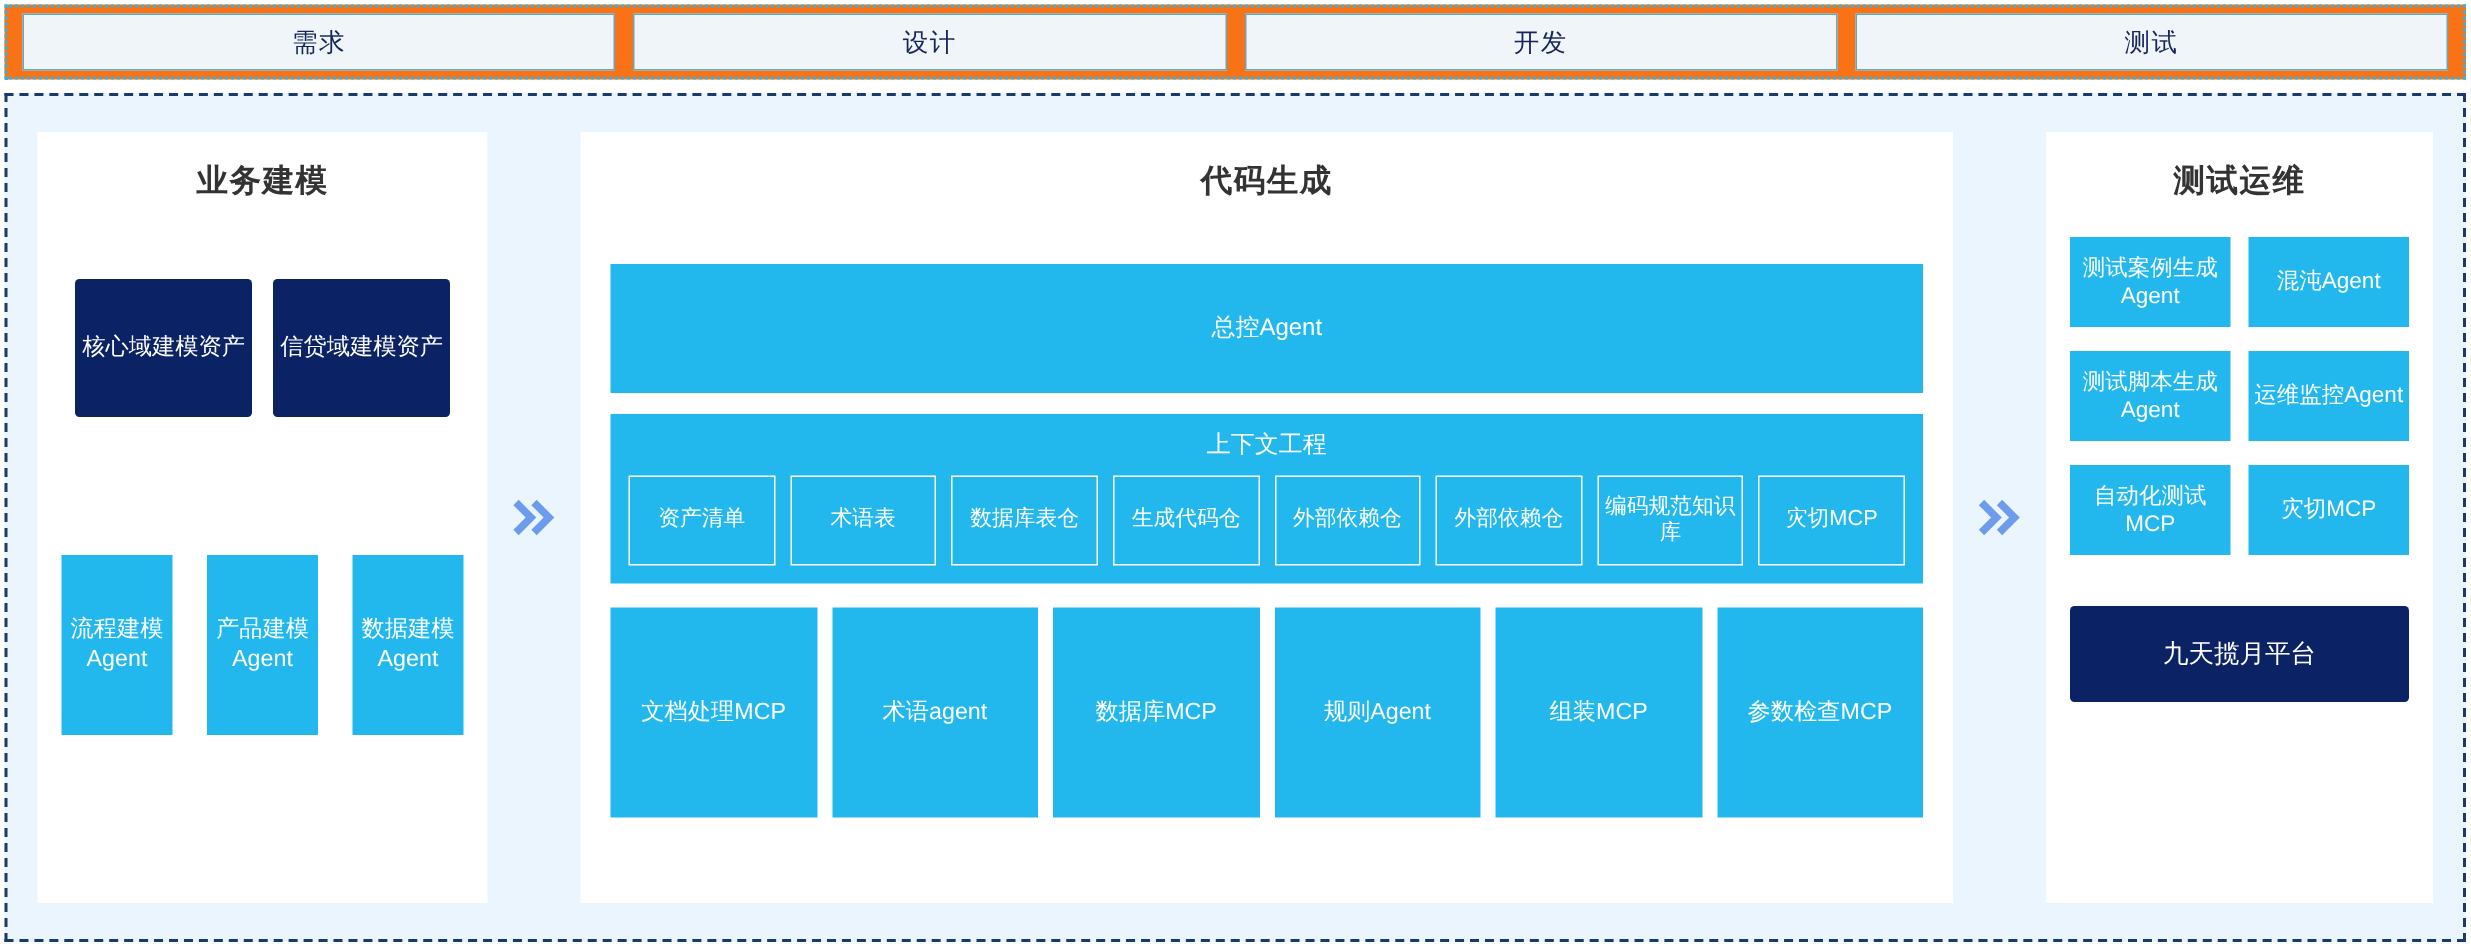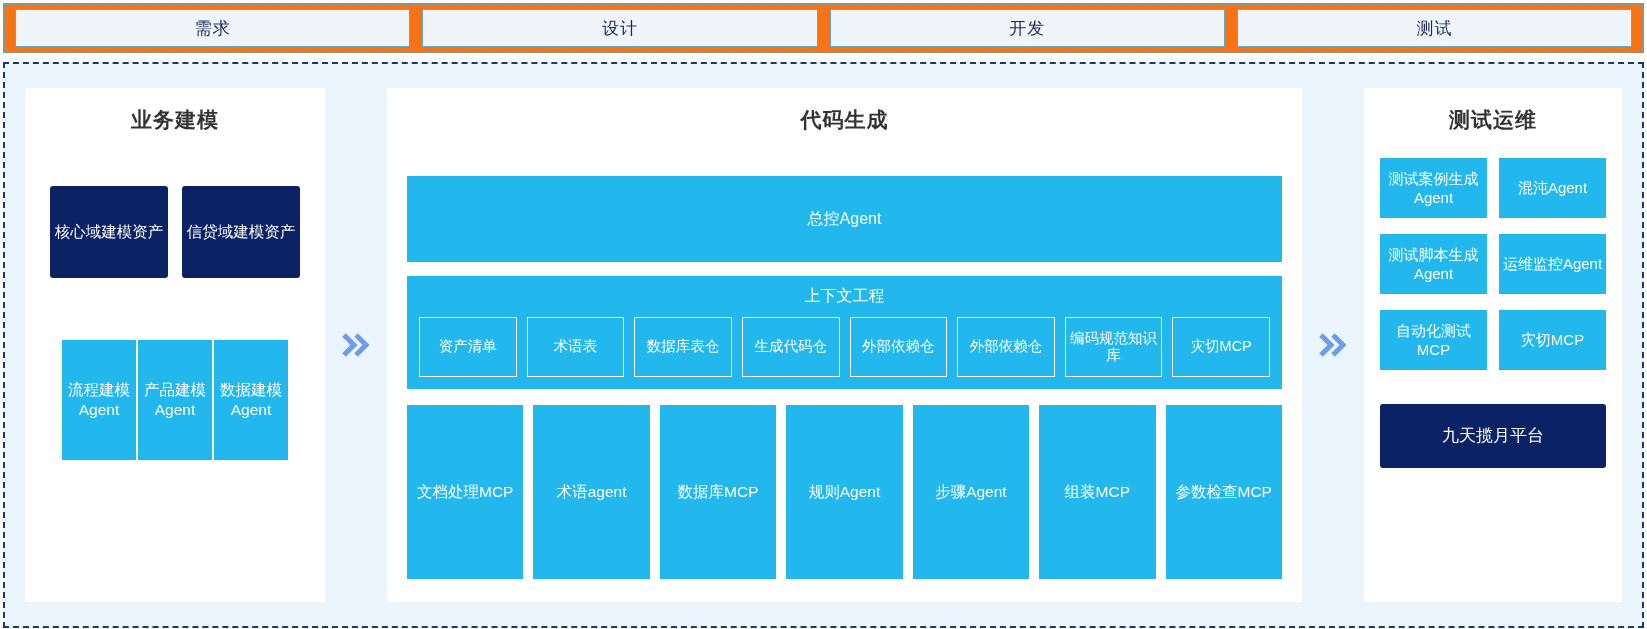--- a/index.html
+++ b/index.html
@@ -104,22 +104,22 @@
   }
 
   
   .left-assets{
     display:flex;gap:14px;justify-content:center;
     margin-top:52px;
   }
   .left-assets .box-navy{width:118px;height:92px;}
 
   .left-agents{
-    display:flex;gap:2px;justify-content:center;
-    margin-top:62px;
+    display:flex;gap:23px;justify-content:center;
+    margin-top:92px;
   }
   .left-agents .box-cyan{width:74px;height:120px;}
 
   
   .center-inner{padding:0 20px 0 20px;}
   .master-agent{
     height:86px;margin-top:42px;font-size:16px;
   }
   .ctx-block{
     background:#22b8ee;
@@ -131,21 +131,21 @@
   .ctx-title{
     text-align:center;font-size:16px;color:#ffffff;
     margin-bottom:10px;
   }
   .ctx-row{display:flex;gap:10px;}
   .ctx-row .box-outline{flex:1 1 0;height:60px;}
 
   .tools-row{
     display:flex;gap:10px;margin-top:16px;
   }
-  .tools-row .box-cyan{flex:1 1 0;height:174px;}
+  .tools-row .box-cyan{flex:1 1 0;height:140px;}
 
   
   .right-inner{padding:0 16px;}
   .right-grid{
     display:grid;
     grid-template-columns:1fr 1fr;
     gap:16px 12px;
     margin-top:24px;
   }
   .right-grid .box-cyan{height:60px;font-size:15px;}
@@ -255,23 +255,20 @@
           <div class="box-cyan">
             <span>术语agent</span>
           </div>
           <div class="box-cyan">
             <span>数据库MCP</span>
           </div>
           <div class="box-cyan">
             <span>规则Agent</span>
           </div>
           <div class="box-cyan">
-            <span>步骤Agent</span>
-          </div>
-          <div class="box-cyan">
             <span>组装MCP</span>
           </div>
           <div class="box-cyan">
             <span>参数检查MCP</span>
           </div>
         </div>
 
       </div>
     </div>
 

